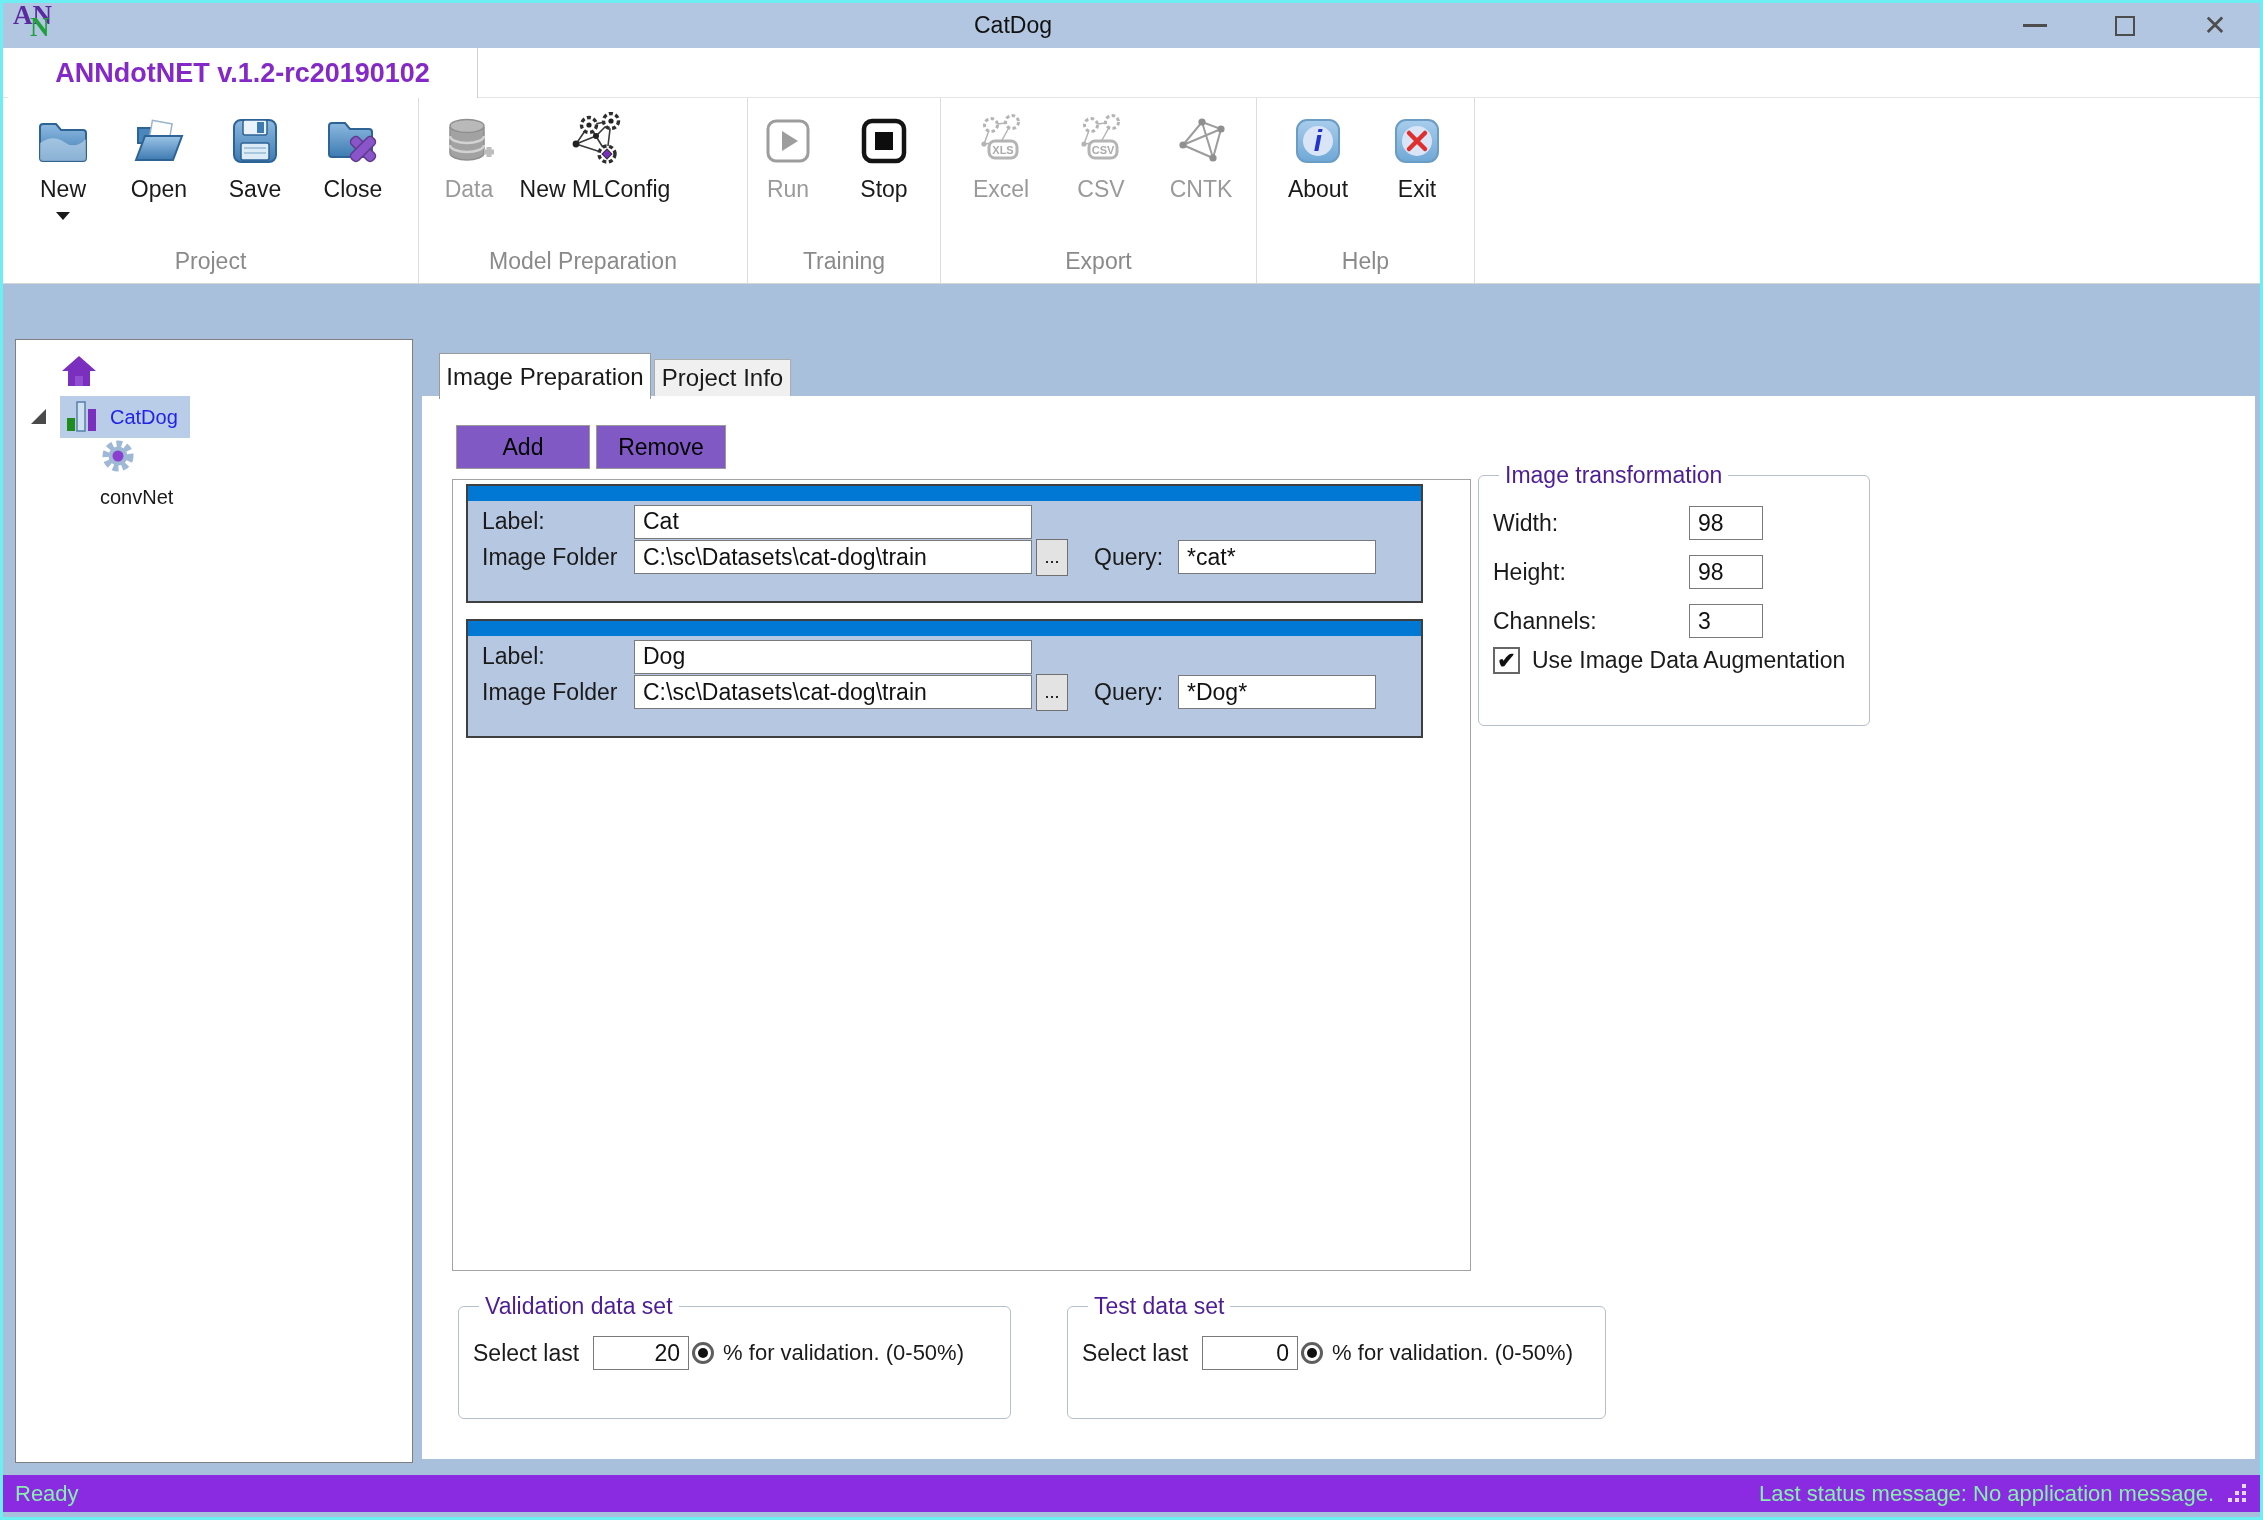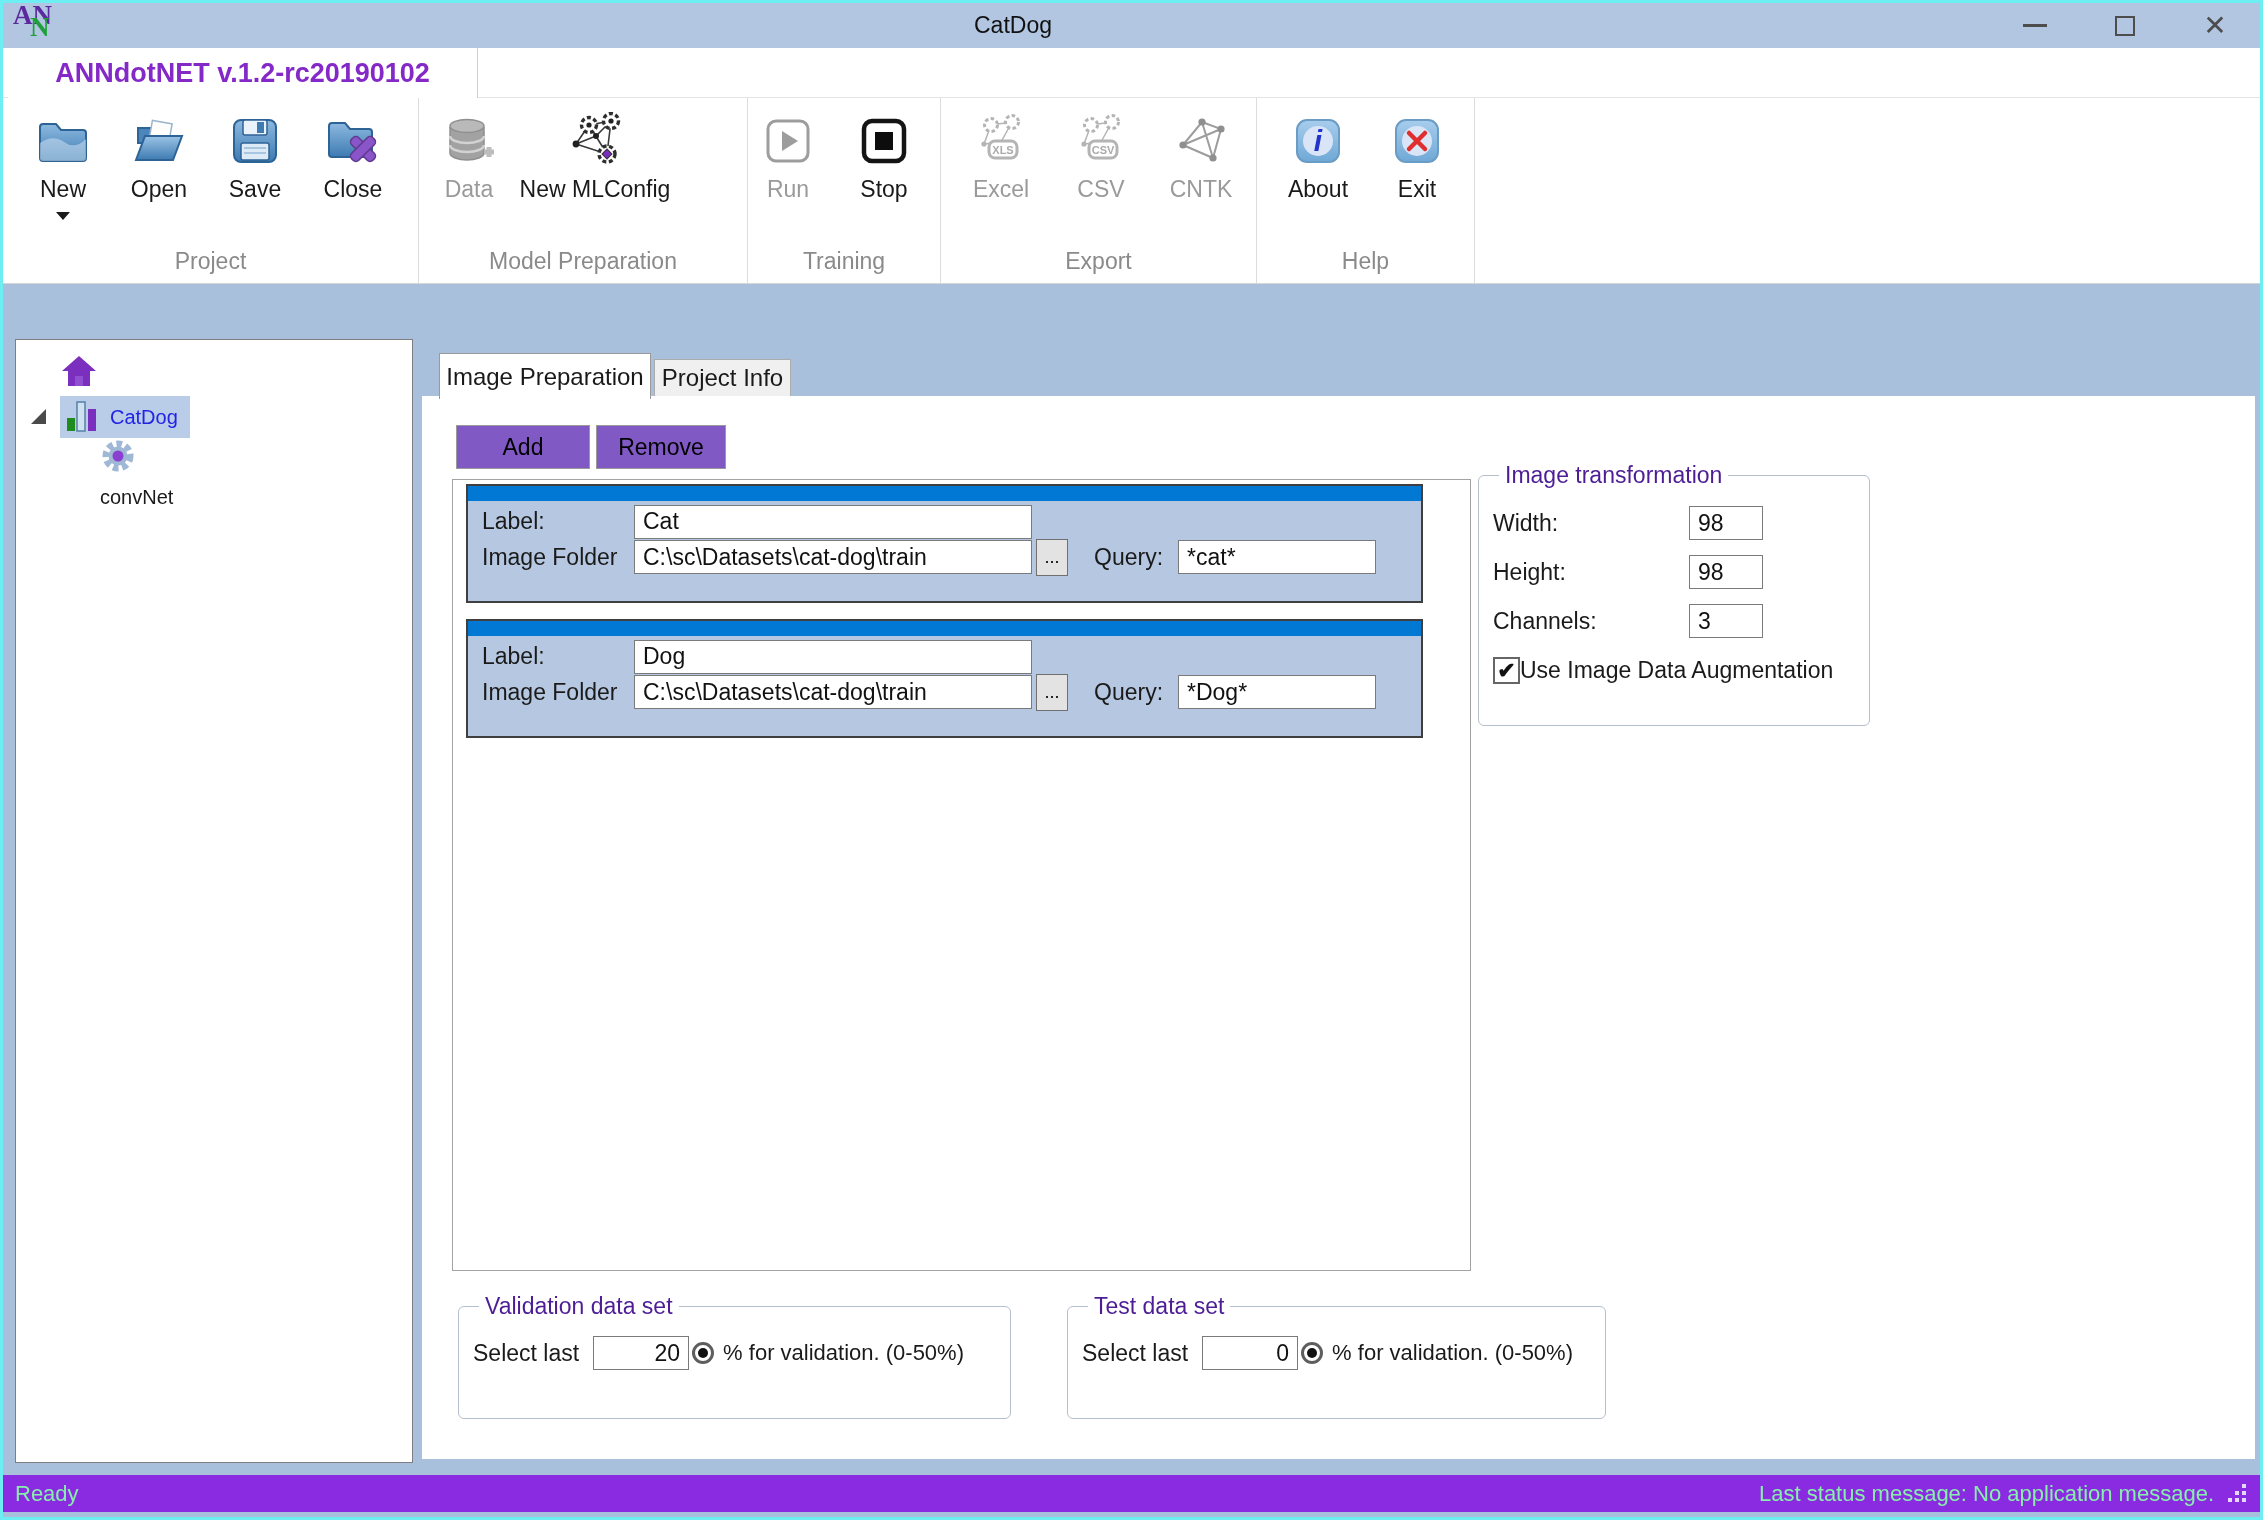--- a/index.html
+++ b/index.html
@@ -102,21 +102,21 @@
   .qlabel { margin-left:26px; width:84px; font-size:23px; }
   .in-query { width:198px; }
 
   fieldset { border:1px solid #b5c0cc; border-radius:6px; }
   fieldset legend { font-size:23px; padding:0 6px; margin-left:6px; color:#4c1d95; }
 
   .fs-transform { position:absolute; left:1056px; top:66px; width:392px; height:264px; padding:2px 14px 10px; }
   .trow { display:flex; align-items:center; margin-top:15px; }
   .tlabel { width:196px; font-size:23px; }
   .in-small { width:74px; }
-  .chkrow { display:flex; align-items:center; margin-top:19px; }
+  .chkrow { display:flex; align-items:center; margin-top:9px; gap:12px; }
   .checkbox { width:27px; height:27px; background:#fff; border:2px solid #666;
               display:flex; align-items:center; justify-content:center; }
   .checkbox.checked::after { content:"✔"; font-size:22px; font-weight:bold; color:#111; }
   .chklabel { font-size:23px; }
 
   .fs-validation { position:absolute; left:36px; top:897px; width:553px; height:126px; padding:2px 14px; }
   .fs-test { position:absolute; left:645px; top:897px; width:539px; height:126px; padding:2px 14px; }
   .vrow { display:flex; align-items:center; margin-top:14px; }
   .vlabel { font-size:23px; margin-right:14px; }
   .in-pct { width:96px; text-align:right; }

